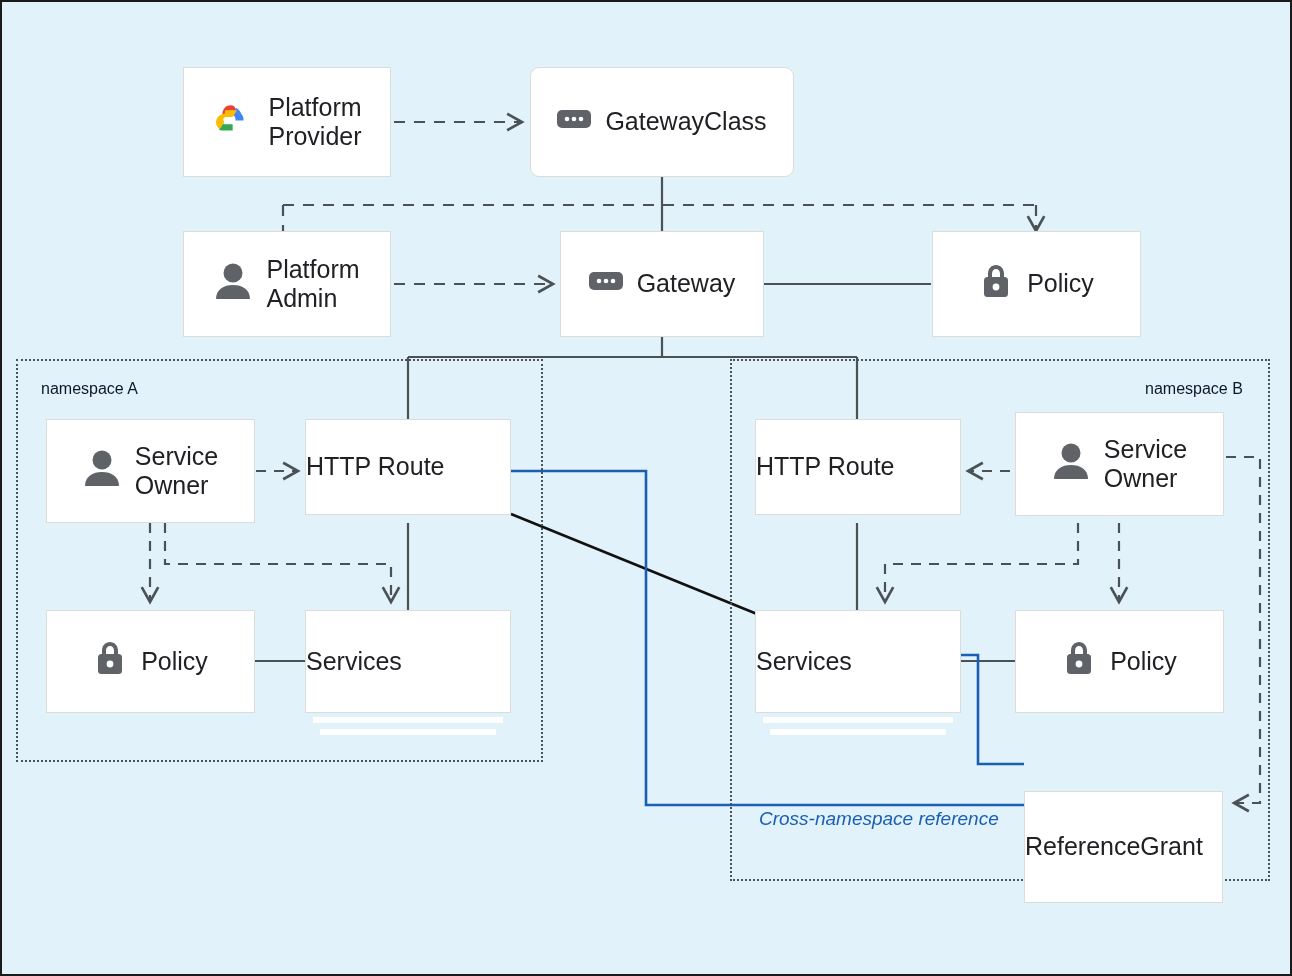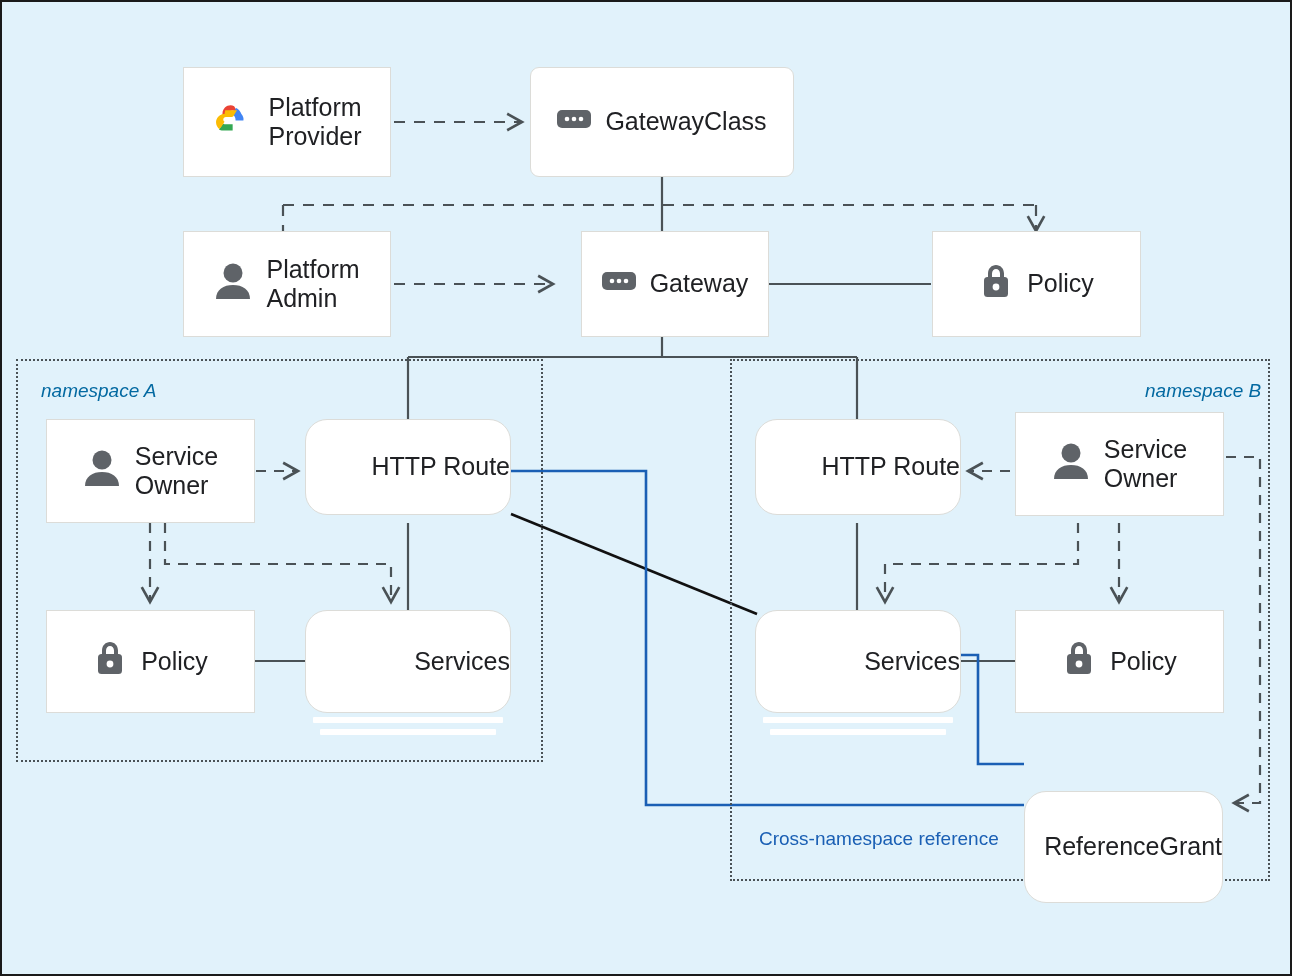--- a/index.html
+++ b/index.html
@@ -30,35 +30,34 @@
     display:flex;
     align-items:center;
     justify-content:center;
     gap:14px;
     color:#202124;
     font-size:25px;
     line-height:1.18;
     z-index:5;
   }
   .node .label { white-space:pre-line; }
-  .node.center-text { justify-content:flex-end;border-radius:22px; }
+  .node.center-text { justify-content:flex-start; }
   .icon { flex:0 0 auto; display:block; }
   .ns-box {
     position:absolute;
     border:2px dotted #4a5256;
     box-sizing:border-box;
     z-index:1;
   }
   .ns-label {
     position:absolute;
-    font-size:19px;
-    color:#0369a1;
+    font-size:16px;
+    color:#0f172a;
     z-index:2;
     white-space:nowrap;
-    font-style:italic;
   }
   .xref-label {
     position:absolute;
     font-size:19px;
     color:#1a5fb4;
     z-index:6;
     white-space:nowrap;
   }
   .stack-bar {
     position:absolute;
@@ -147,21 +146,21 @@
     </g>
 
     <path d="M 509 512 L 755 612" stroke="#111111" stroke-width="2.6" fill="none"></path>
 
     <g stroke="#1a5fb4" fill="none" stroke-width="2.6">
       <path d="M 509 469 L 644 469 L 644 803 L 1022 803"></path>
       <path d="M 958 653 L 976 653 L 976 762 L 1022 762"></path>
     </g>
   </svg>
 
-  <div class="xref-label" style="left:757px; top:826px;">Cross-namespace reference</div>
+  <div class="xref-label" style="left:757px; top:806px;font-style:italic;">Cross-namespace reference</div>
 
   <div class="stack-bar" style="left:311px; top:715px; width:190px;"></div>
   <div class="stack-bar" style="left:318px; top:727px; width:176px;"></div>
   <div class="stack-bar" style="left:761px; top:715px; width:190px;"></div>
   <div class="stack-bar" style="left:768px; top:727px; width:176px;"></div>
 
   <div class="node" style="left:181px; top:65px; width:208px; height:110px;">
     <span class="icon">
       <svg width="42" height="36" viewBox="0 0 48 40">
         <path d="M30.2 13.4 L25.3 5.3 C22.0 3.6 17.6 4.1 14.8 6.9 C12.1 9.6 11.4 13.4 12.4 16.3 L18.6 13.0 C19.8 10.6 23.1 9.6 26.2 11.0 Z" fill="#ea4335"></path>
@@ -191,21 +190,21 @@
     <span class="icon">
       <svg width="38" height="40" viewBox="0 0 38 40">
         <circle cx="19" cy="12" r="9.5" fill="#5f6368"></circle>
         <path d="M2 38 C2 28.5 9.6 24 19 24 C28.4 24 36 28.5 36 38 Z" fill="#5f6368"></path>
       </svg>
     </span>
     <span class="label">Platform
 Admin</span>
   </div>
 
-  <div class="node" style="left:558px; top:229px; width:188px; height:106px;margin-left:21px;">
+  <div class="node" style="left:558px; top:229px; width:204px; height:106px;">
     <span class="icon">
       <svg width="34" height="22" viewBox="0 0 34 22">
         <rect x="0" y="2" width="34" height="18" rx="5" fill="#5f6368"></rect>
         <circle cx="10" cy="11" r="2.3" fill="#ffffff"></circle>
         <circle cx="17" cy="11" r="2.3" fill="#ffffff"></circle>
         <circle cx="24" cy="11" r="2.3" fill="#ffffff"></circle>
       </svg>
     </span>
     <span class="label">Gateway</span>
   </div>

